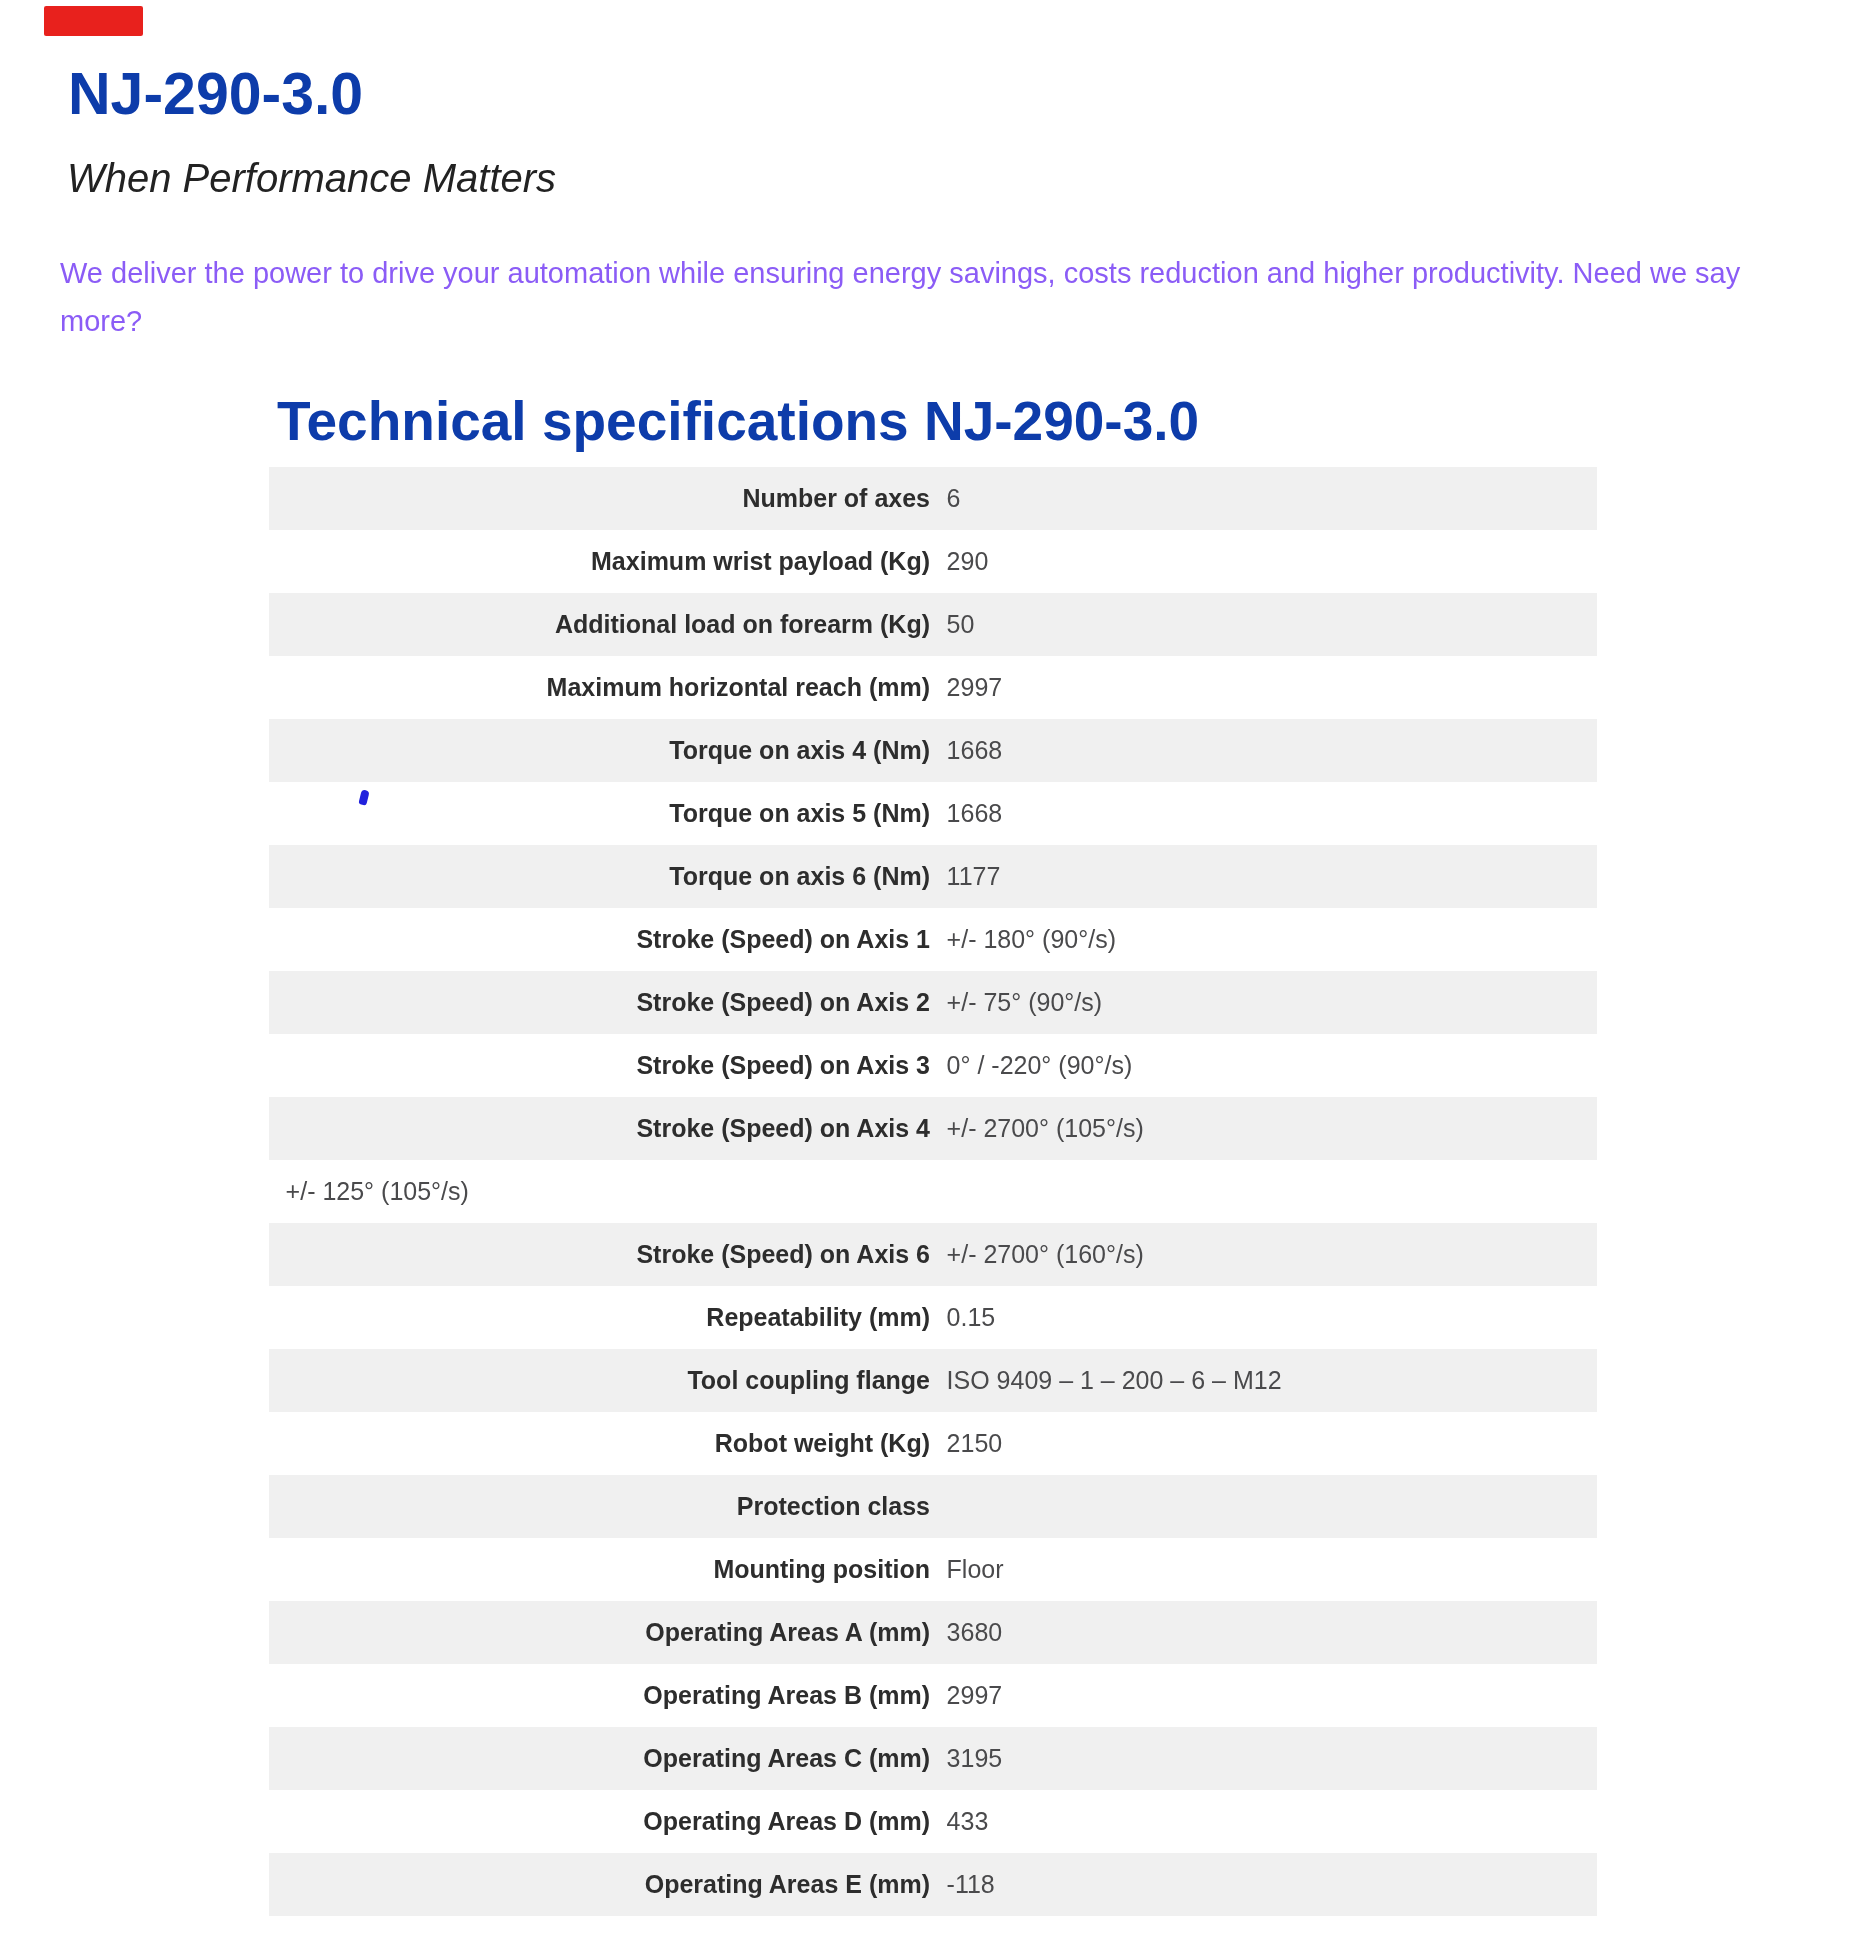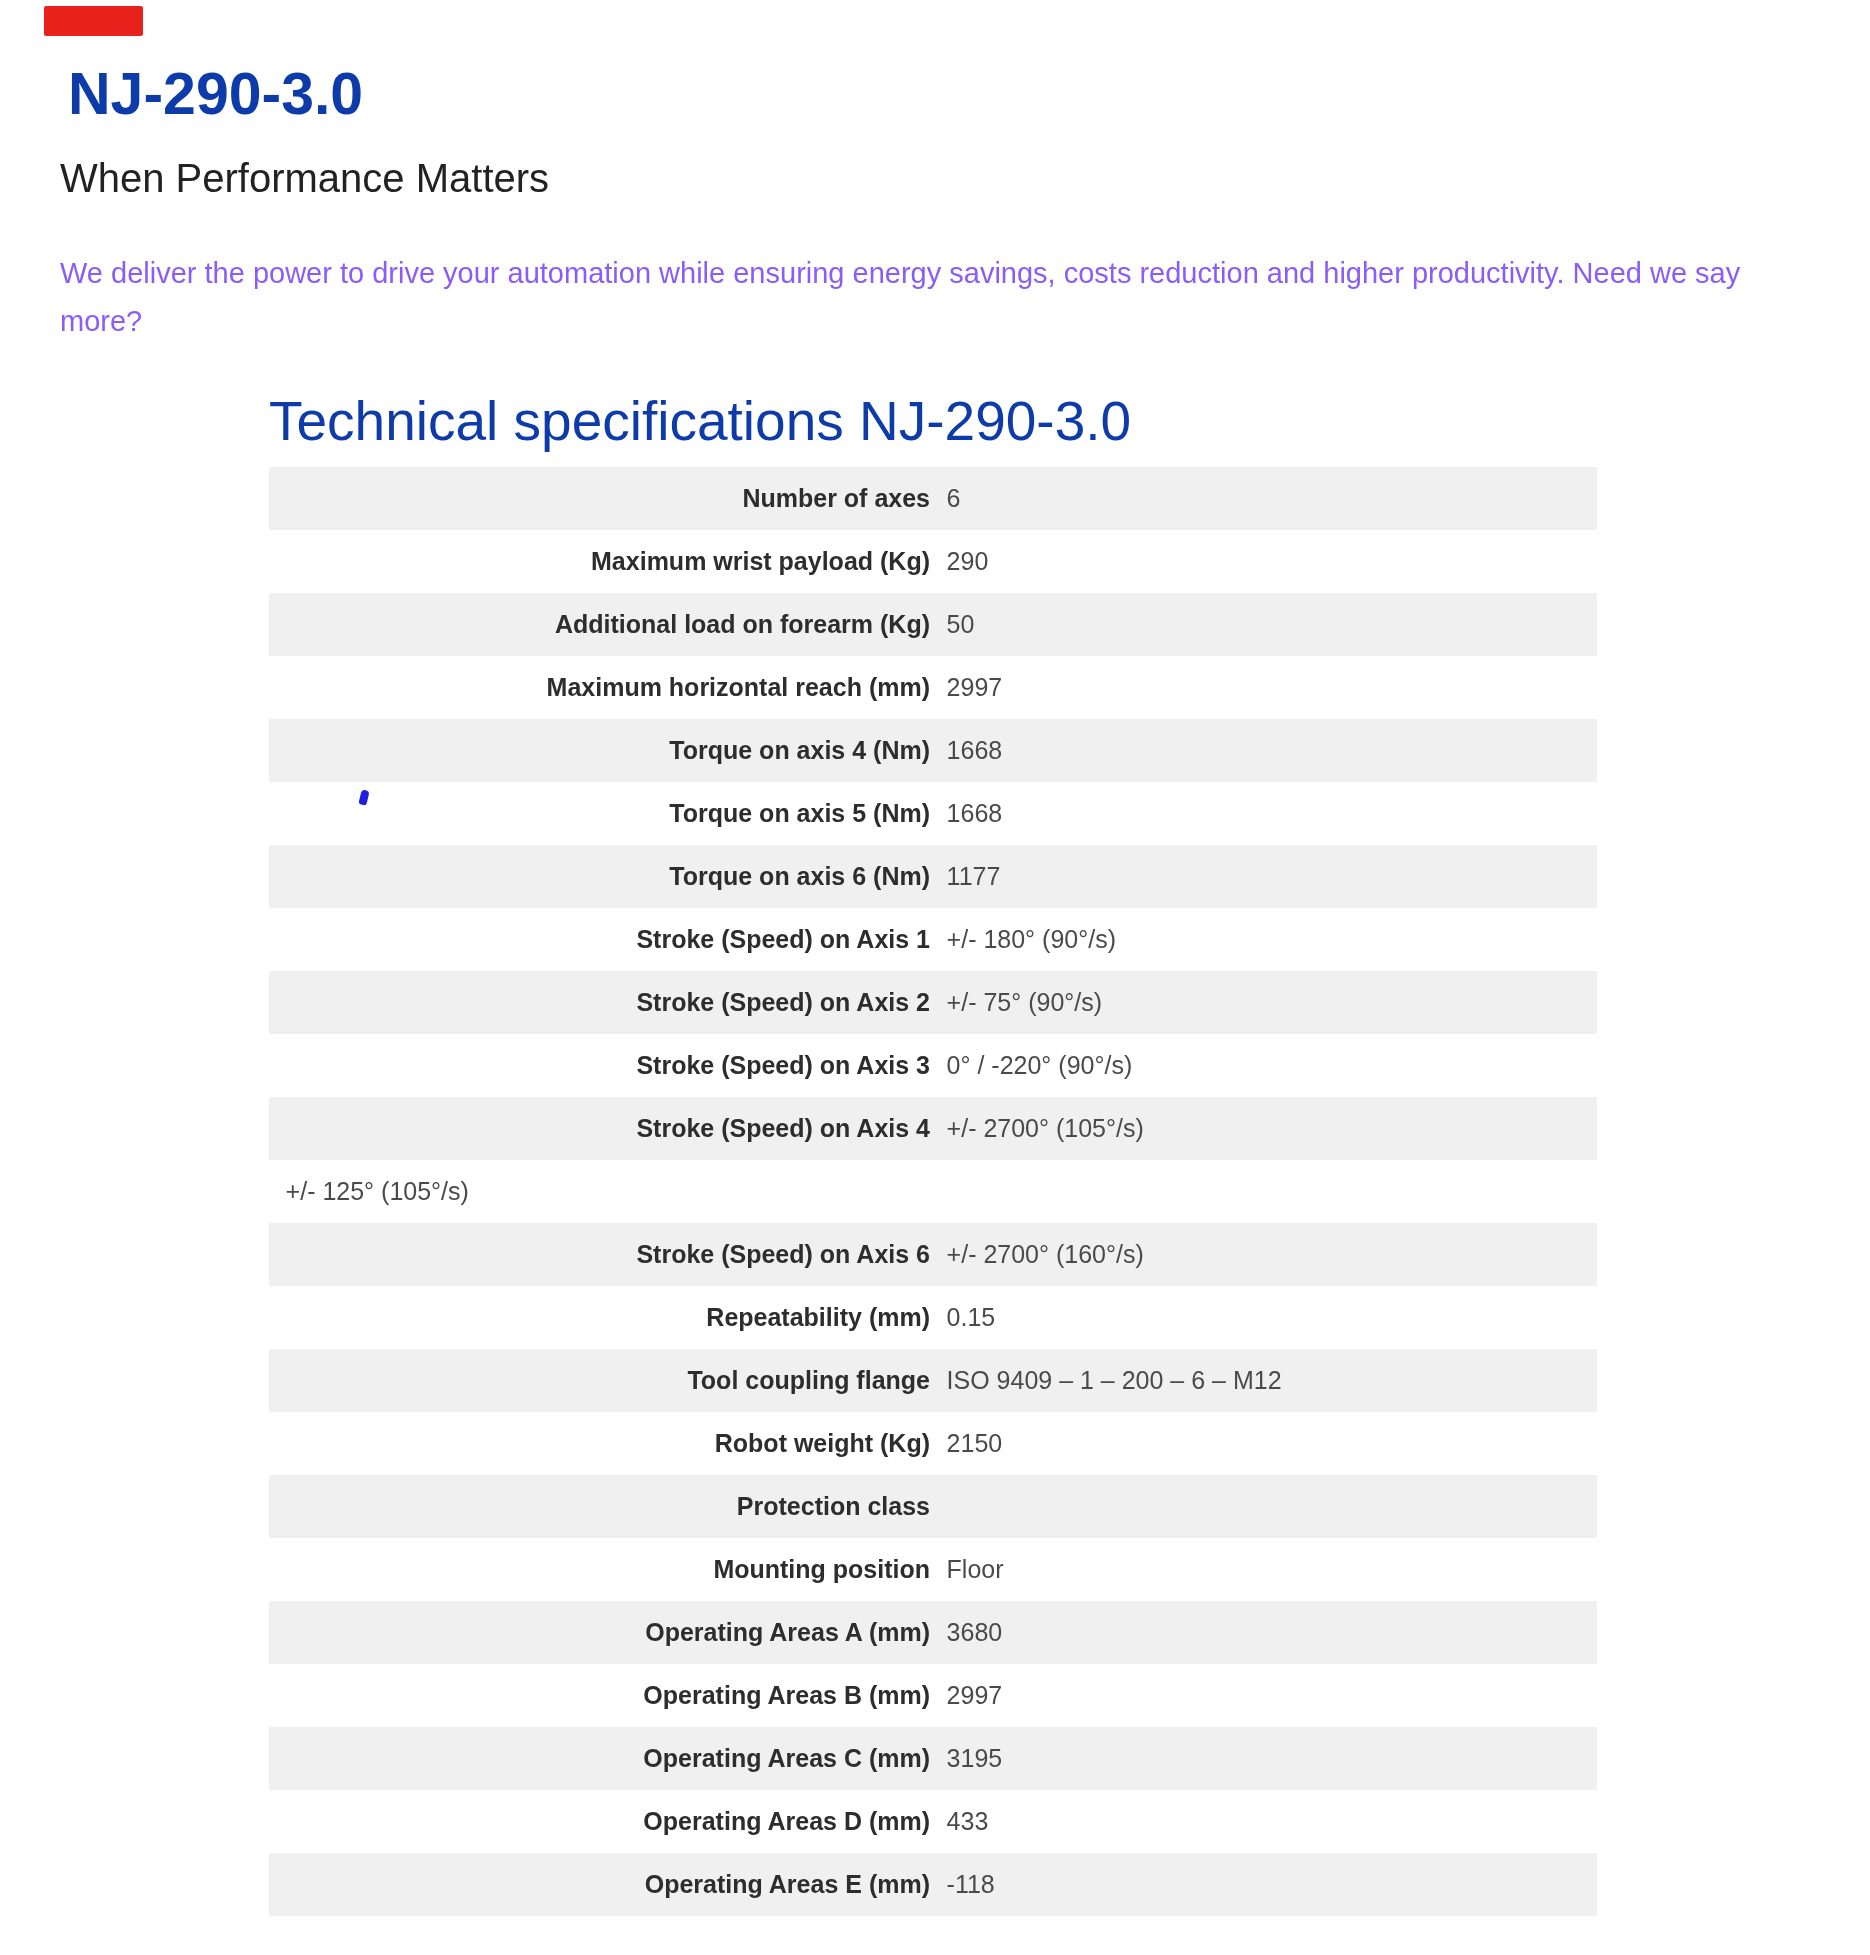--- a/index.html
+++ b/index.html
@@ -29,45 +29,46 @@
   }
   h1.product-title {
     margin: 8px;
     margin-top: 61px;
     font-size: 59px;
     line-height: 1.15;
     font-weight: bold;
     letter-spacing: 0px;
   }
   h2.tagline {
-    margin: 0;
+    margin: 7px;
     margin-top: 26px;
     font-size: 40px;
     line-height: 46px;
     font-weight: 400;
     color: #222222;
+    font-style: italic;
   }
   p.intro {
     margin: 0;
     margin-top: 48px;
     font-size: 29px;
     line-height: 48px;
     color: #8b5cf6;
     max-width: 1752px;
   }
   .specs-block {
     margin-top: 44px;
     margin-left: 209px;
     width: 1328px;
   }
   h3.specs-heading {
-    margin: 0;
+    margin: 8px;
     font-size: 55px;
     line-height: 64px;
-    font-weight: normal;
+    font-weight: bold;
   }
   .spec-table {
     margin-top: 14px;
     width: 1328px;
   }
   .spec-row {
     display: grid;
     grid-template-columns: 661px 1fr;
     align-items: center;
     height: 63px;

